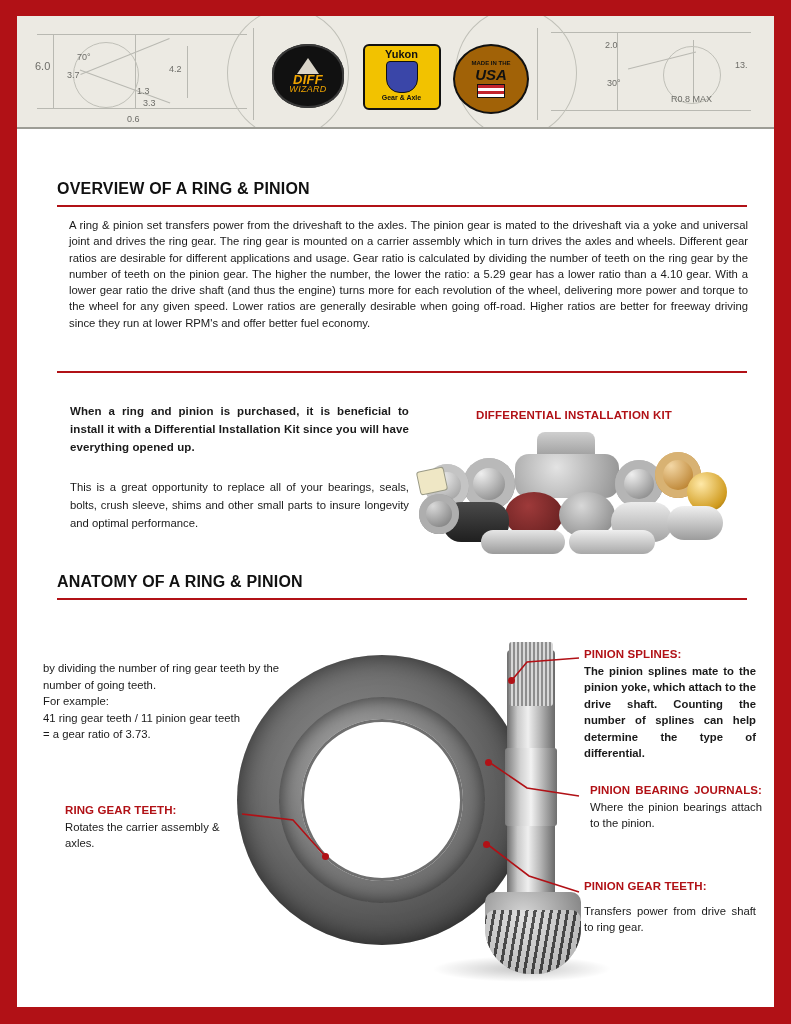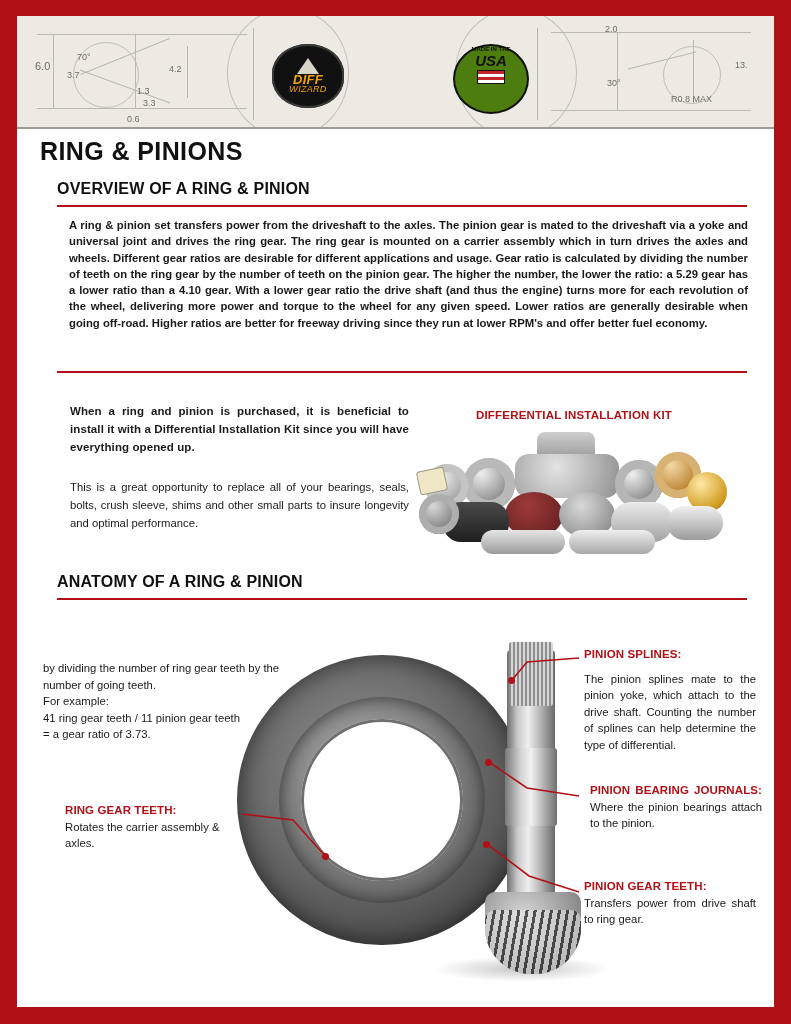--- a/index.html
+++ b/index.html
@@ -128,25 +128,25 @@
     background: #3a46a8;
     border: 1px solid #111;
     border-radius: 4px 4px 14px 14px;
     margin: 1px 0;
   }
   .logo-yukon .yk-t2 {
     font-size: 7px; font-weight: bold; color: #111; line-height: 8px;
   }
   .logo-usa {
     width: 72px; height: 66px;
-    background: #4d7c0f;
+    background: #a16207;
     border: 2px solid #111;
     border-radius: 50%;
     display: flex; flex-direction: column;
-    align-items: center; 
+    align-items: center; justify-content: center;
   }
   .logo-usa .usa-t1 {
     font-size: 15px; font-weight: bold; color: #111;
     font-style: italic; line-height: 16px;
   }
   .logo-usa .usa-t2 {
     font-size: 6px; font-weight: bold; color: #111; line-height: 7px;
   }
   .logo-usa .usa-flag {
     width: 26px; height: 12px;
@@ -183,21 +183,21 @@
   }
   .body-text {
     font-size: 11.3px;
     line-height: 16.3px;
     color: #1a1a1a;
     text-align: justify;
   }
 
   
   #overview { top: 180px; width: 690px; }
-  #overview .body-text { width: 679px; font-weight: bold; }
+  #overview .body-text { width: 679px; }
 
   
   #diffkit { top: 371px; width: 690px; }
   .kit-wrap { display: flex; }
   .kit-left { width: 352px; padding-left: 13px; box-sizing: border-box; }
   .kit-p1 {
     font-size: 11.5px;
     font-weight: bold;
     line-height: 18px;
     text-align: justify;
@@ -383,45 +383,51 @@
       <div class="bp-arc" style="left:210px; top:-8px; width:120px; height:128px;"></div>
       <div class="bp-arc" style="left:438px; top:-8px; width:120px; height:128px;"></div>
 
       <div class="bp-txt" style="left:18px;  top:44px;  font-size:11px;">6.0</div>
       <div class="bp-txt" style="left:60px;  top:36px;">70°</div>
       <div class="bp-txt" data="" style="left:50px; top:54px;">3.7</div>
       <div class="bp-txt" style="left:152px; top:48px;">4.2</div>
       <div class="bp-txt" style="left:120px; top:70px;">1.3</div>
       <div class="bp-txt" style="left:126px; top:82px;">3.3</div>
       <div class="bp-txt" style="left:110px; top:98px;">0.6</div>
-      <div class="bp-txt" style="left:588px; top:8px;">2.0</div>
+      <div class="bp-txt" style="left:588px; top:24px;">2.0</div>
       <div class="bp-txt" style="left:718px; top:44px;">13.</div>
       <div class="bp-txt" style="left:590px; top:62px;">30°</div>
       <div class="bp-txt" style="left:654px; top:78px;">R0.8 MAX</div>
     </div>
 
     <div class="logos">
       <div class="logo">
         <div class="logo-diffwiz">
           <div class="dw-hat"></div>
           <div class="dw-t1">DIFF</div>
           <div class="dw-t2">WIZARD</div>
         </div>
       </div>
       <div class="logo">
+        <div class="logo-yukon">
+          <div class="yk-t1">Yukon</div>
+          <div class="yk-shield"></div>
+          <div class="yk-t2">Gear &amp; Axle</div>
+        </div>
+      </div>
+      <div class="logo">
         <div class="logo-usa">
           <div class="usa-t2">MADE IN THE</div>
           <div class="usa-t1">USA</div>
           <div class="usa-flag"></div>
         </div>
       </div>
     </div>
   </div>
 
-  <div class="h1">RING &amp; PINIONS</div>
 
   <div class="section" id="overview">
     <div class="h2">OVERVIEW OF A RING &amp; PINION</div>
     <div class="hr"></div>
     <div class="body-text" style="margin-left:12px;">A ring &amp; pinion set transfers power from the driveshaft to the axles. The pinion gear is mated to the driveshaft via a yoke and universal joint and drives the ring gear. The ring gear is mounted on a carrier assembly which in turn drives the axles and wheels. Different gear ratios are desirable for different applications and usage. Gear ratio is calculated by dividing the number of teeth on the ring gear by the number of teeth on the pinion gear. The higher the number, the lower the ratio: a 5.29 gear has a lower ratio than a 4.10 gear. With a lower gear ratio the drive shaft (and thus the engine) turns more for each revolution of the wheel, delivering more power and torque to the wheel for any given speed. Lower ratios are generally desirable when going off-road. Higher ratios are better for freeway driving since they run at lower RPM's and offer better fuel economy.</div>
   </div>
 
   <div class="section" id="diffkit">
     <div class="hr"></div>
     <div class="kit-wrap">
@@ -488,31 +494,31 @@
       <div class="anat-intro">
         <div>by dividing the number of ring gear teeth by the</div>
         <div>number of going teeth.</div>
         <div>For example:</div>
         <div>41 ring gear teeth / 11 pinion gear teeth</div>
         <div>= a gear ratio of 3.73.</div>
       </div>
 
       <div class="callout" id="c-splines">
         <span class="callout-title">PINION SPLINES:</span>
-        <div style="margin-top:8px;">The pinion splines mate to the pinion yoke, which attach to the drive shaft. Counting the number of splines can help determine the type of differential.</div>
+        <div style="margin-top:0;font-weight:bold;">The pinion splines mate to the pinion yoke, which attach to the drive shaft. Counting the number of splines can help determine the type of differential.</div>
       </div>
 
       <div class="callout" id="c-journals">
         <span class="callout-title">PINION BEARING JOURNALS:</span>
         <span>Where the pinion bearings attach to the pinion.</span>
       </div>
 
       <div class="callout" id="c-teeth">
         <span class="callout-title">PINION GEAR TEETH:</span>
-        <div style="margin-top:0;">Transfers power from drive shaft to ring gear.</div>
+        <div style="margin-top:8px;">Transfers power from drive shaft to ring gear.</div>
       </div>
 
       <div class="callout" id="c-ring">
         <div class="callout-title">RING GEAR TEETH:</div>
         <div style="text-align:left;">Rotates the carrier assembly &amp; axles.</div>
       </div>
 
     </div>
   </div>
 

